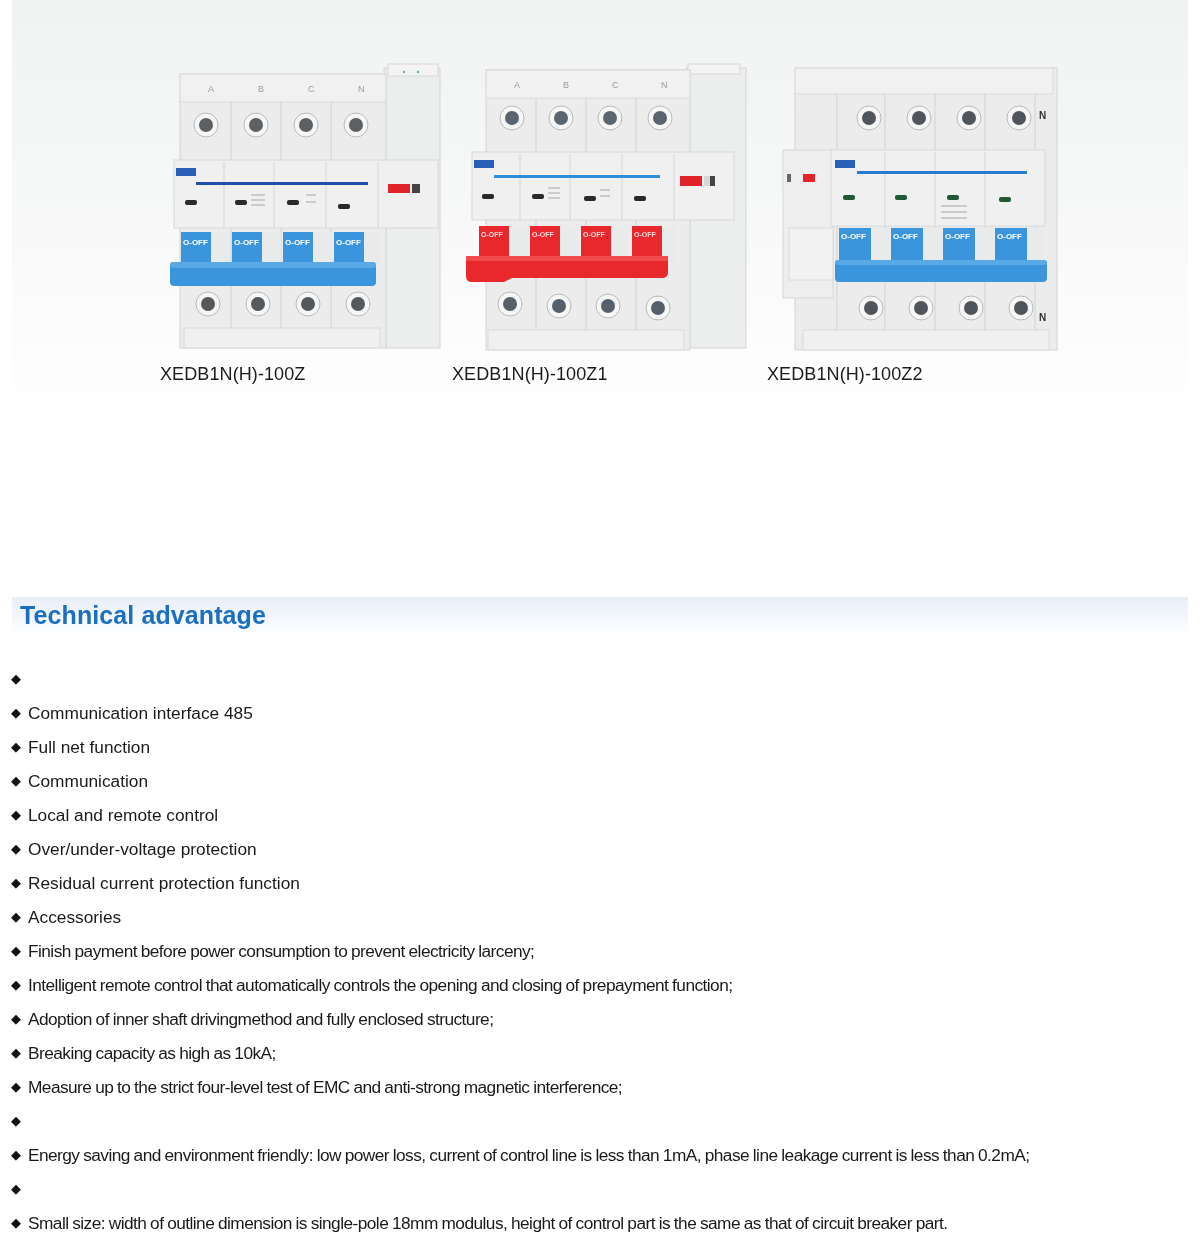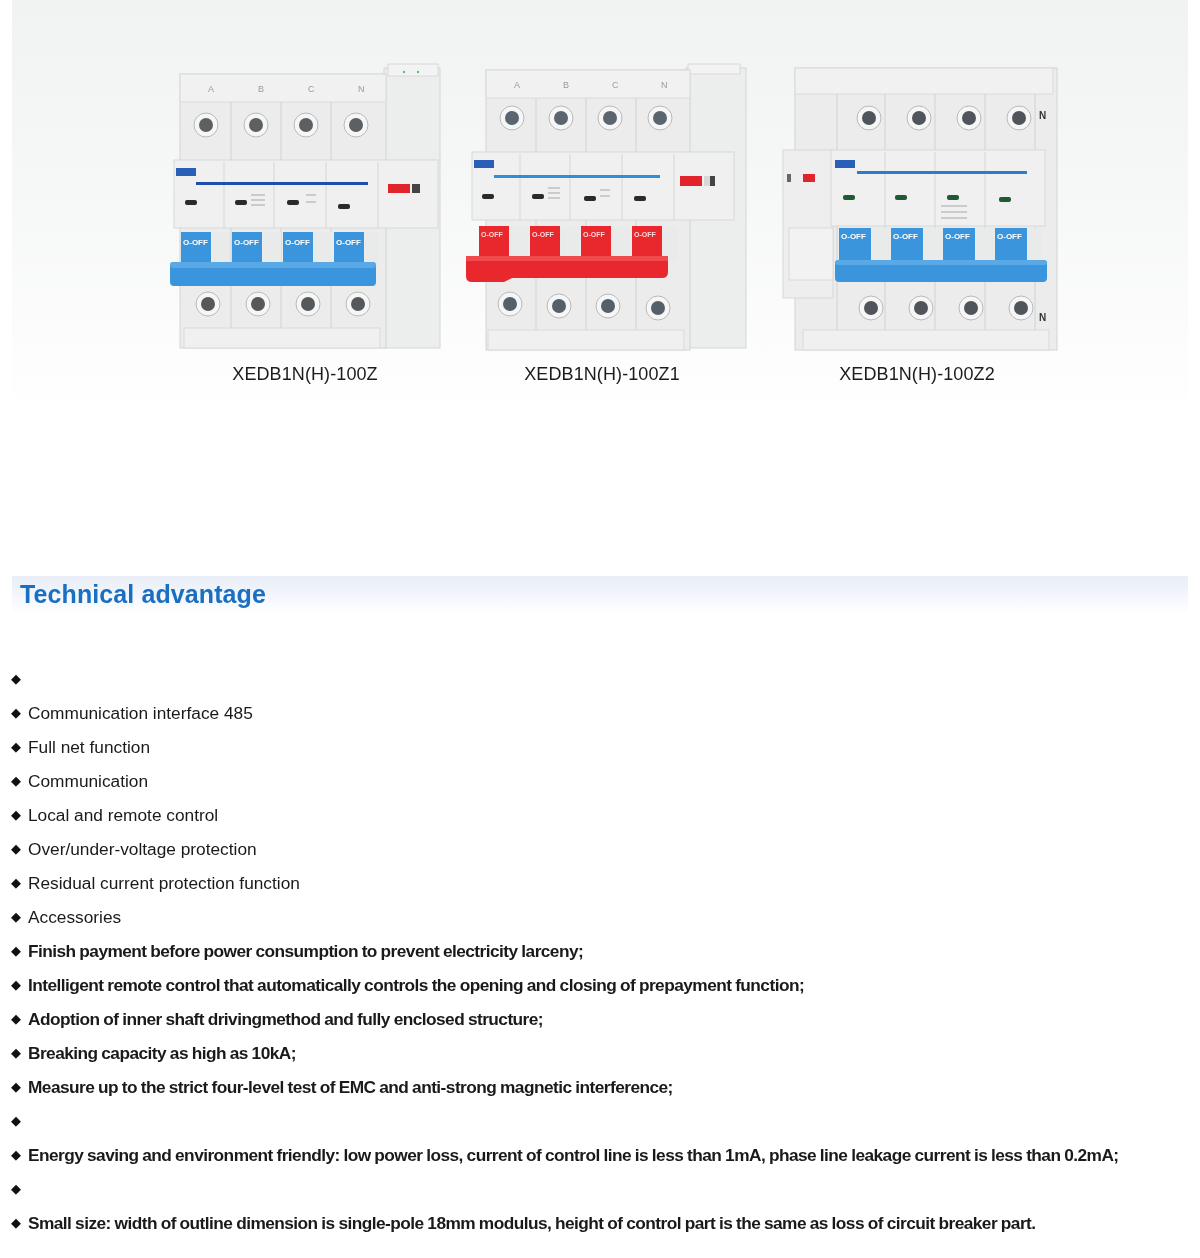--- a/index.html
+++ b/index.html
@@ -7,46 +7,46 @@
     body { font-family: "Liberation Sans", sans-serif; color: #1a1a1a; position: relative; }
 
     
     .product-panel {
       position: absolute; left: 12px; top: 0; width: 1176px; height: 418px;
       background: linear-gradient(to bottom, #f1f2f2 0%, #f6f7f7 45%, #fcfcfc 80%, #ffffff 100%);
     }
     .product { position: absolute; top: 0; }
     .product .caption {
       position: absolute; top: 364px; left: 0; width: 100%;
-      text-align: center; font-size: 18px; color: #1c1c1c; letter-spacing: 0.1px;
+      text-align: left; font-size: 18px; color: #1c1c1c; letter-spacing: 0.1px;
     }
     .breaker { position: absolute; }
     .breaker svg { display: block; }
 
     
     .section-header {
-      position: absolute; left: 12px; top: 576px; width: 1176px; height: 38px;
+      position: absolute; left: 12px; top: 597px; width: 1176px; height: 38px;
       background: linear-gradient(to bottom, #e9eef8 0%, #f0f4fb 40%, #f9fbfe 75%, #ffffff 100%);
       text-decoration: underline;
     }
     .section-title {
       position: absolute; left: 8px; top: 4px;
       font-size: 25px; color: #1a6fc0; letter-spacing: 0.1px;
     }
 
     
     .adv-list { position: absolute; left: 11px; top: 666px; list-style: none; }
     .adv-item {
       height: 34px; line-height: 26px; font-size: 17.3px; color: #1a1a1a;
       white-space: nowrap; display: flex; align-items: flex-start;
     }
     .adv-item .bullet {
       display: inline-block; width: 17px; font-size: 13px; line-height: 26px; color: #111;
     }
-    .adv-item.condensed .text { letter-spacing: -0.55px; word-spacing: -0.5px; font-weight: bold; }
+    .adv-item.condensed .text { letter-spacing: -0.55px; word-spacing: -0.5px; }
   </style>
 </head>
 <body>
 
 <div class="product-panel">
 
   <div class="product" style="left:148px; width:290px;">
     <div class="breaker" style="left:6px; top:62px;">
       <svg width="280" height="290" viewBox="0 0 280 290">
 
@@ -363,15 +363,15 @@
     </li>
     <li class="adv-item condensed">
       <span class="bullet">◆</span>
       <span class="text">Energy saving and environment friendly: low power loss, current of control line is less than 1mA, phase line leakage current is less than 0.2mA;</span>
     </li>
     <li class="adv-item condensed">
       <span class="bullet">◆</span>
     </li>
     <li class="adv-item condensed">
       <span class="bullet">◆</span>
-      <span class="text">Small size: width of outline dimension is single-pole 18mm modulus, height of control part is the same as loss of circuit breaker part.</span>
+      <span class="text">Small size: width of outline dimension is single-pole 18mm modulus, height of control part is the same as that of circuit breaker part.</span>
     </li>
   </ul>
 
 </body></html>

